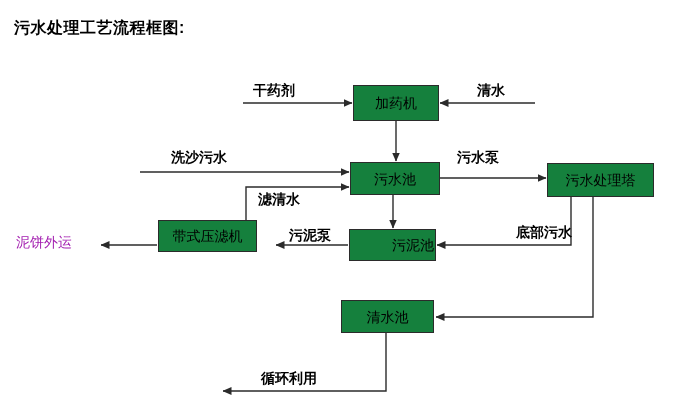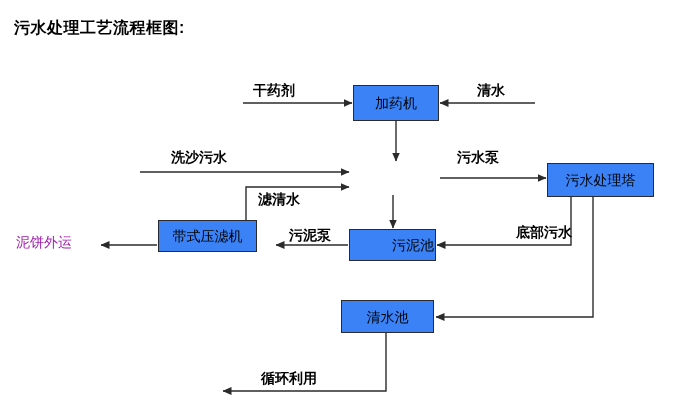--- a/index.html
+++ b/index.html
@@ -33,21 +33,21 @@
     position: absolute;
     left: 0;
     top: 0;
     width: 700px;
     height: 420px;
   }
   .node {
     position: absolute;
     box-sizing: border-box;
     border: 1px solid #2b2b2b;
-    background: #3b82f6;
+    background: #15803d;
     display: flex;
     align-items: center;
     justify-content: center;
     font-size: 14px;
     line-height: 1;
     color: #000000;
     white-space: nowrap;
   }
   .edge-label {
     position: absolute;
@@ -105,20 +105,23 @@
 
       <path d="M386,333 L386,391 L223,391" marker-end="url(#ah)"></path>
 
     </g>
   </svg>
 
   <div class="node" style="left:353px; top:85px; width:86px; height:36px;">
     <span>加药机</span>
   </div>
 
+  <div class="node" style="left:350px; top:162px; width:90px; height:33px;">
+    <span>污水池</span>
+  </div>
 
   <div class="node" style="left:547px; top:163px; width:107px; height:34px;">
     <span>污水处理塔</span>
   </div>
 
   <div class="node" style="left:158px; top:220px; width:99px; height:32px;">
     <span>带式压滤机</span>
   </div>
 
   <div class="node" style="left:349px; top:229px; width:87px; height:32px;padding-left:41px;">

